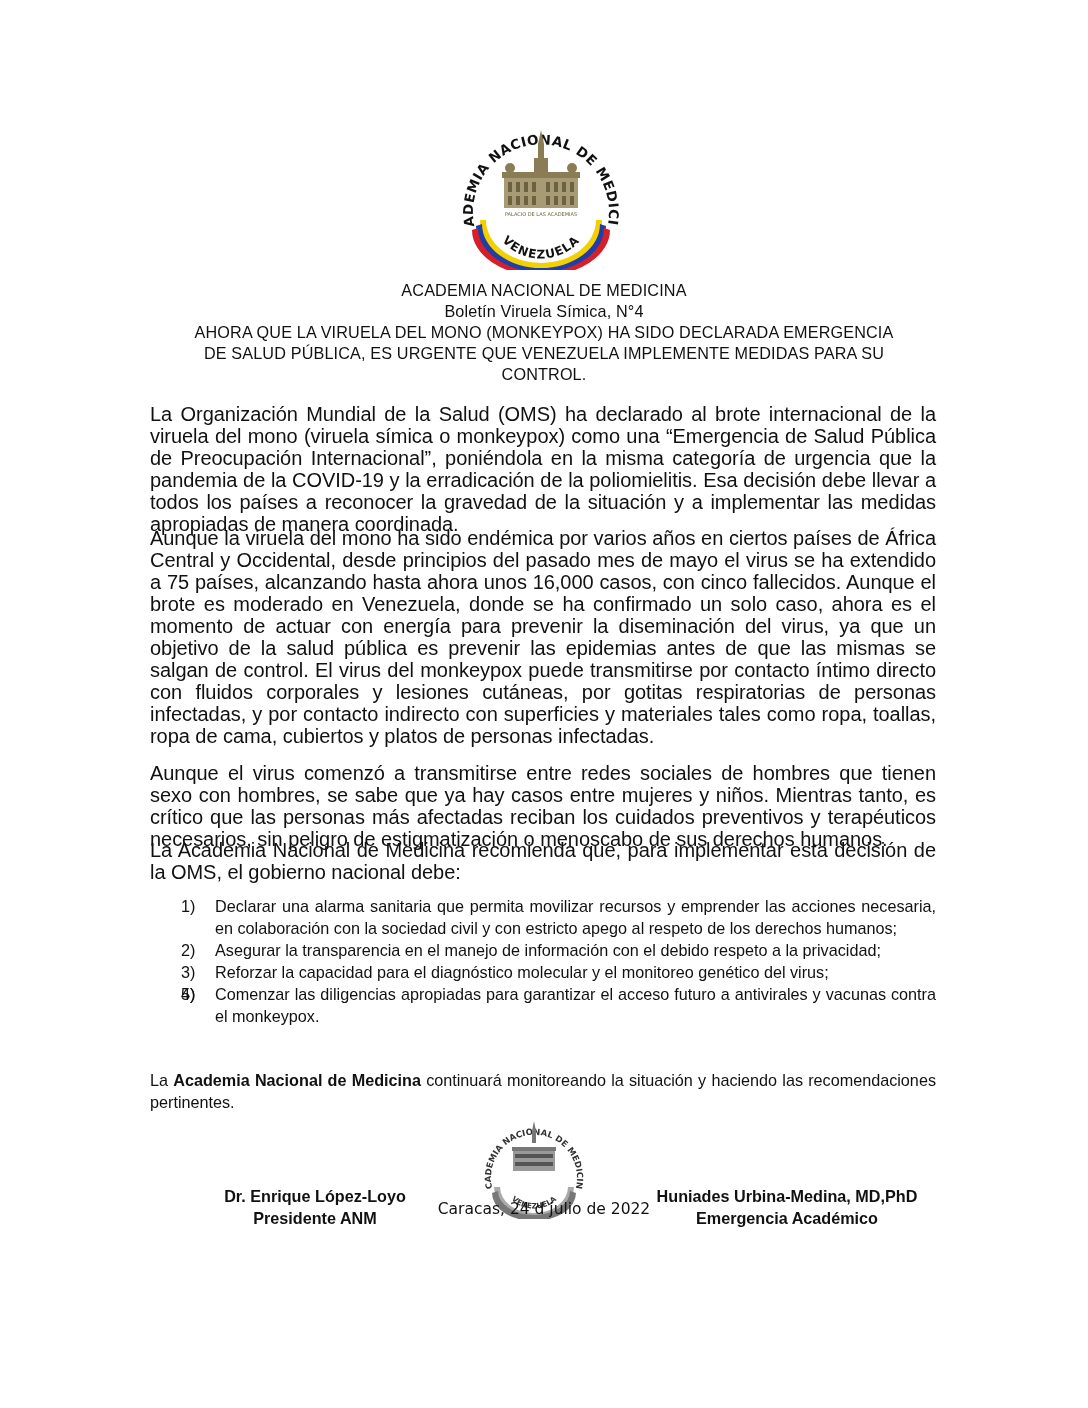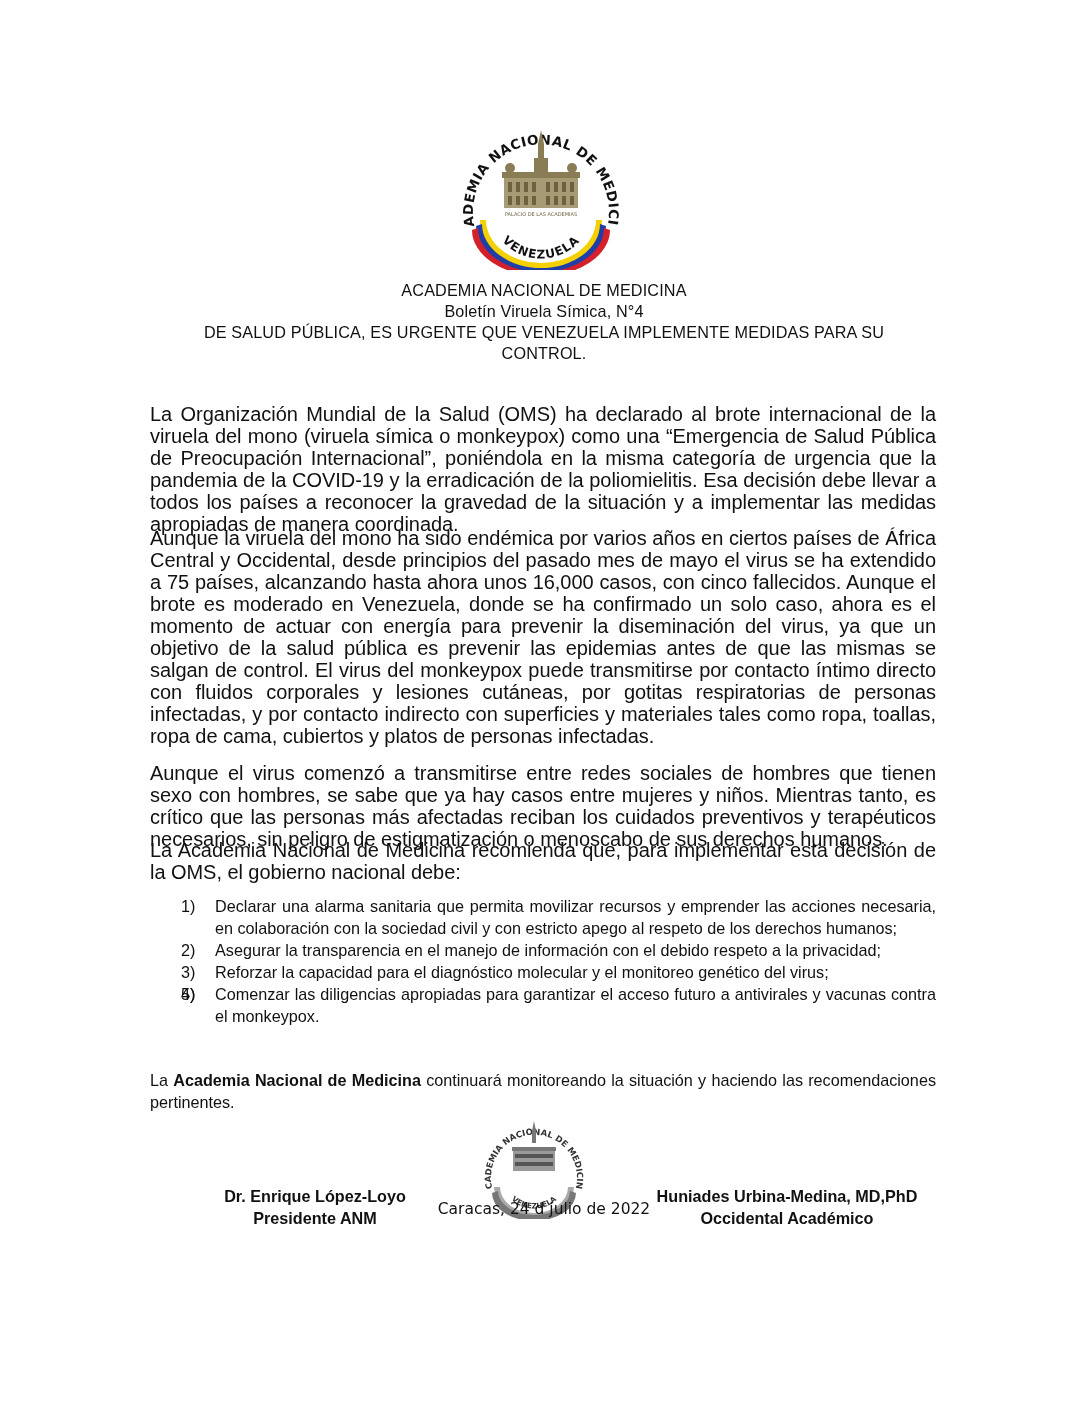--- a/index.html
+++ b/index.html
@@ -83,20 +83,21 @@
     <path d="M 24 102 A 65 48 0 0 0 154 102 L 148 100 A 59 44 0 0 1 30 100 Z" fill="#1f3fa8"></path>
     <path d="M 20 106 A 69 46 0 0 0 158 106 L 152 104 A 63 44 0 0 1 26 104 Z" fill="#d3202a"></path>
     <text font-family="DejaVu Sans, sans-serif" font-weight="bold" font-size="12" fill="#111" letter-spacing="1">
       <textPath href="#bandTxt" startOffset="50%" text-anchor="middle">VENEZUELA</textPath>
     </text>
   </svg>
 
   <div class="header">
     <div>ACADEMIA NACIONAL DE MEDICINA</div>
     <div>Boletín Viruela Símica, N°4</div>
+    <div>AHORA QUE LA VIRUELA DEL MONO (MONKEYPOX) HA SIDO DECLARADA EMERGENCIA</div>
     <div>DE SALUD PÚBLICA, ES URGENTE QUE VENEZUELA IMPLEMENTE MEDIDAS PARA SU</div>
     <div>CONTROL.</div>
   </div>
 
   <div class="body-text p1">La Organización Mundial de la Salud (OMS) ha declarado al brote internacional de la viruela del mono (viruela símica o monkeypox) como una “Emergencia de Salud Pública de Preocupación Internacional”, poniéndola en la misma categoría de urgencia que la pandemia de la COVID-19 y la erradicación de la poliomielitis. Esa decisión debe llevar a todos los países a reconocer la gravedad de la situación y a implementar las medidas apropiadas de manera coordinada.</div>
   <div class="body-text p2">Aunque la viruela del mono ha sido endémica por varios años en ciertos países de África Central y Occidental, desde principios del pasado mes de mayo el virus se ha extendido a 75 países, alcanzando hasta ahora unos 16,000 casos, con cinco fallecidos. Aunque el brote es moderado en Venezuela, donde se ha confirmado un solo caso, ahora es el momento de actuar con energía para prevenir la diseminación del virus, ya que un  objetivo de la salud pública es prevenir las epidemias antes de que las mismas se salgan de control.  El virus del monkeypox puede transmitirse por contacto íntimo directo con fluidos corporales y lesiones cutáneas, por gotitas respiratorias de personas infectadas, y por contacto indirecto con superficies y materiales tales como ropa, toallas, ropa de cama, cubiertos y platos de personas infectadas.</div>
   <div class="body-text p3">Aunque el virus comenzó a transmitirse entre redes sociales de hombres que tienen sexo con hombres, se sabe que ya hay casos entre mujeres y niños. Mientras tanto, es crítico que las personas más afectadas reciban los cuidados preventivos y terapéuticos necesarios, sin peligro de estigmatización o menoscabo de sus derechos humanos.</div>
   <div class="body-text p4">La Academia Nacional de Medicina recomienda que, para implementar esta decisión de la OMS, el gobierno nacional debe:</div>
 
   <ol class="list">
@@ -131,17 +132,17 @@
       <textPath href="#bandTxt2" startOffset="50%" text-anchor="middle">VENEZUELA</textPath>
     </text>
   </svg>
 
   <div class="sig sig-left">
     <div>Dr. Enrique López-Loyo</div>
     <div>Presidente ANM</div>
   </div>
   <div class="sig sig-right">
     <div>Huniades Urbina-Medina, MD,PhD</div>
-    <div>Occidental Académico</div>
+    <div>Emergencia Académico</div>
   </div>
 
   <div class="date">Caracas, 24 d julio de 2022</div>
 </div>
 
 </body></html>

